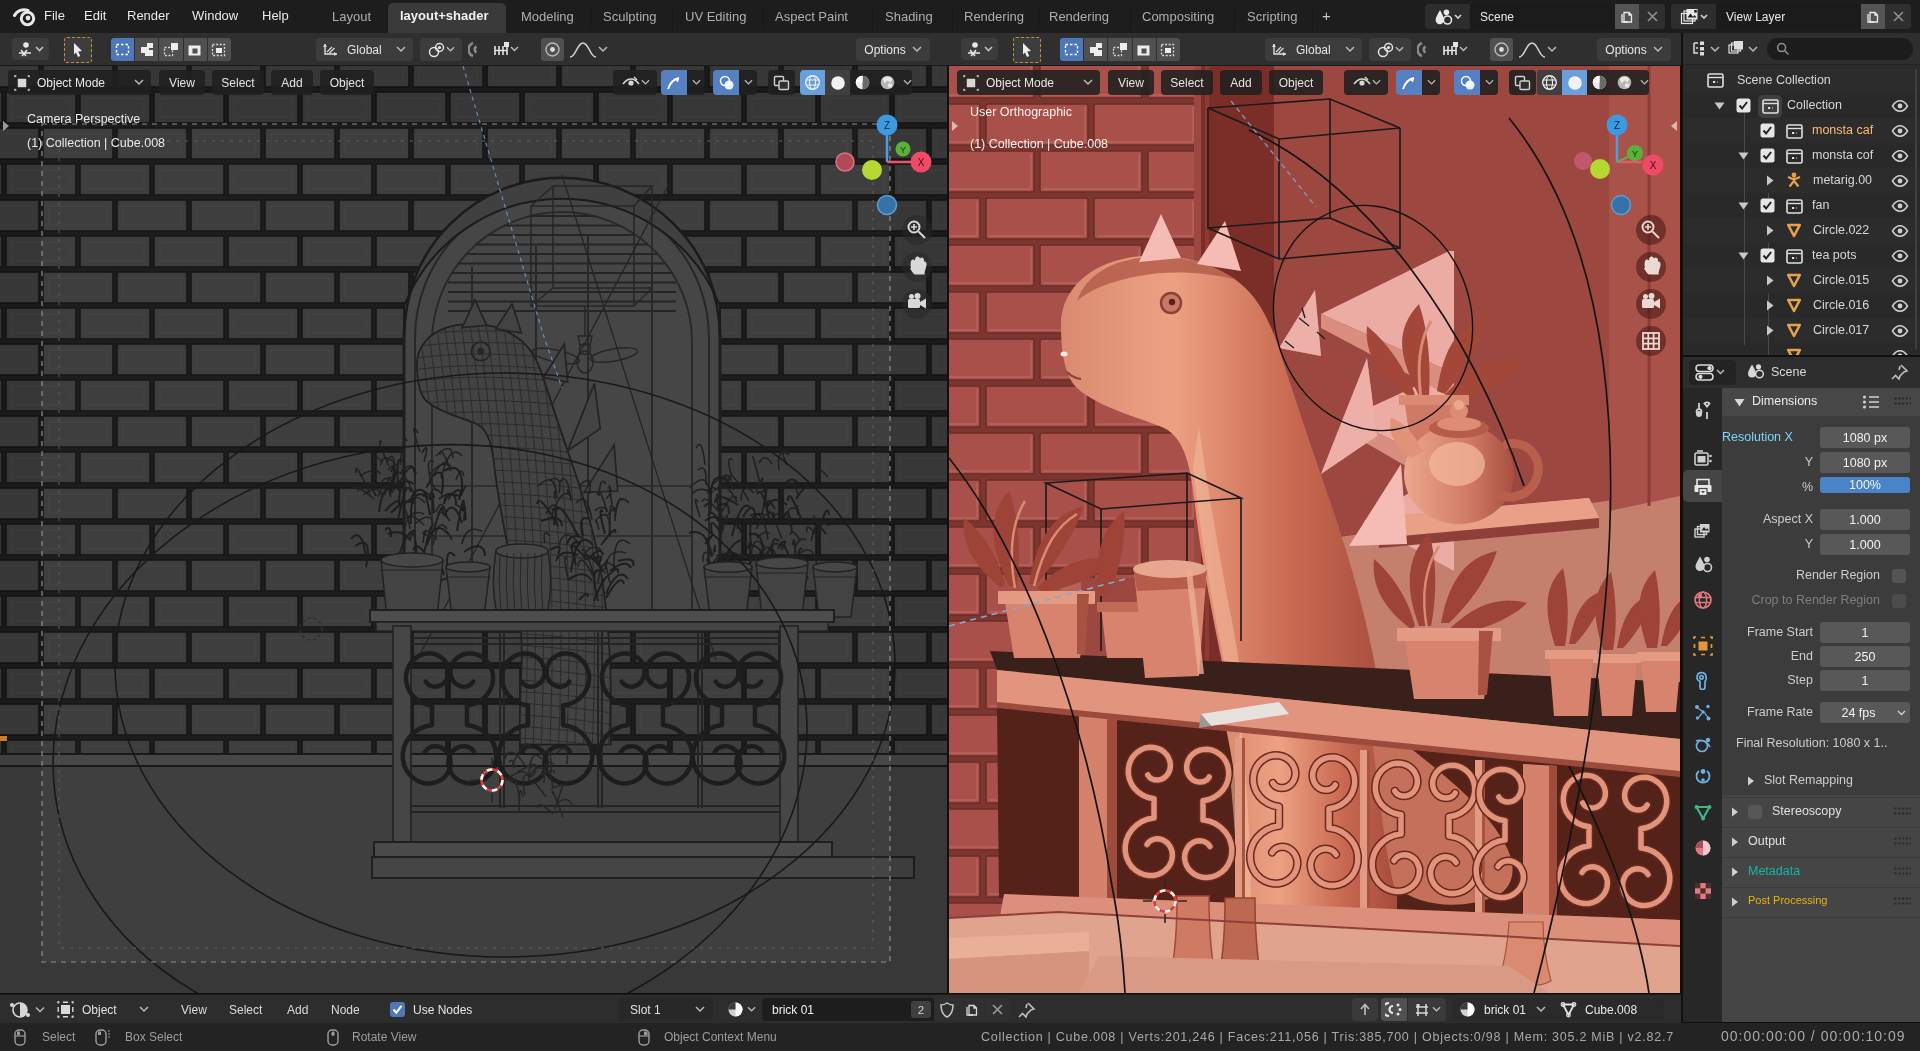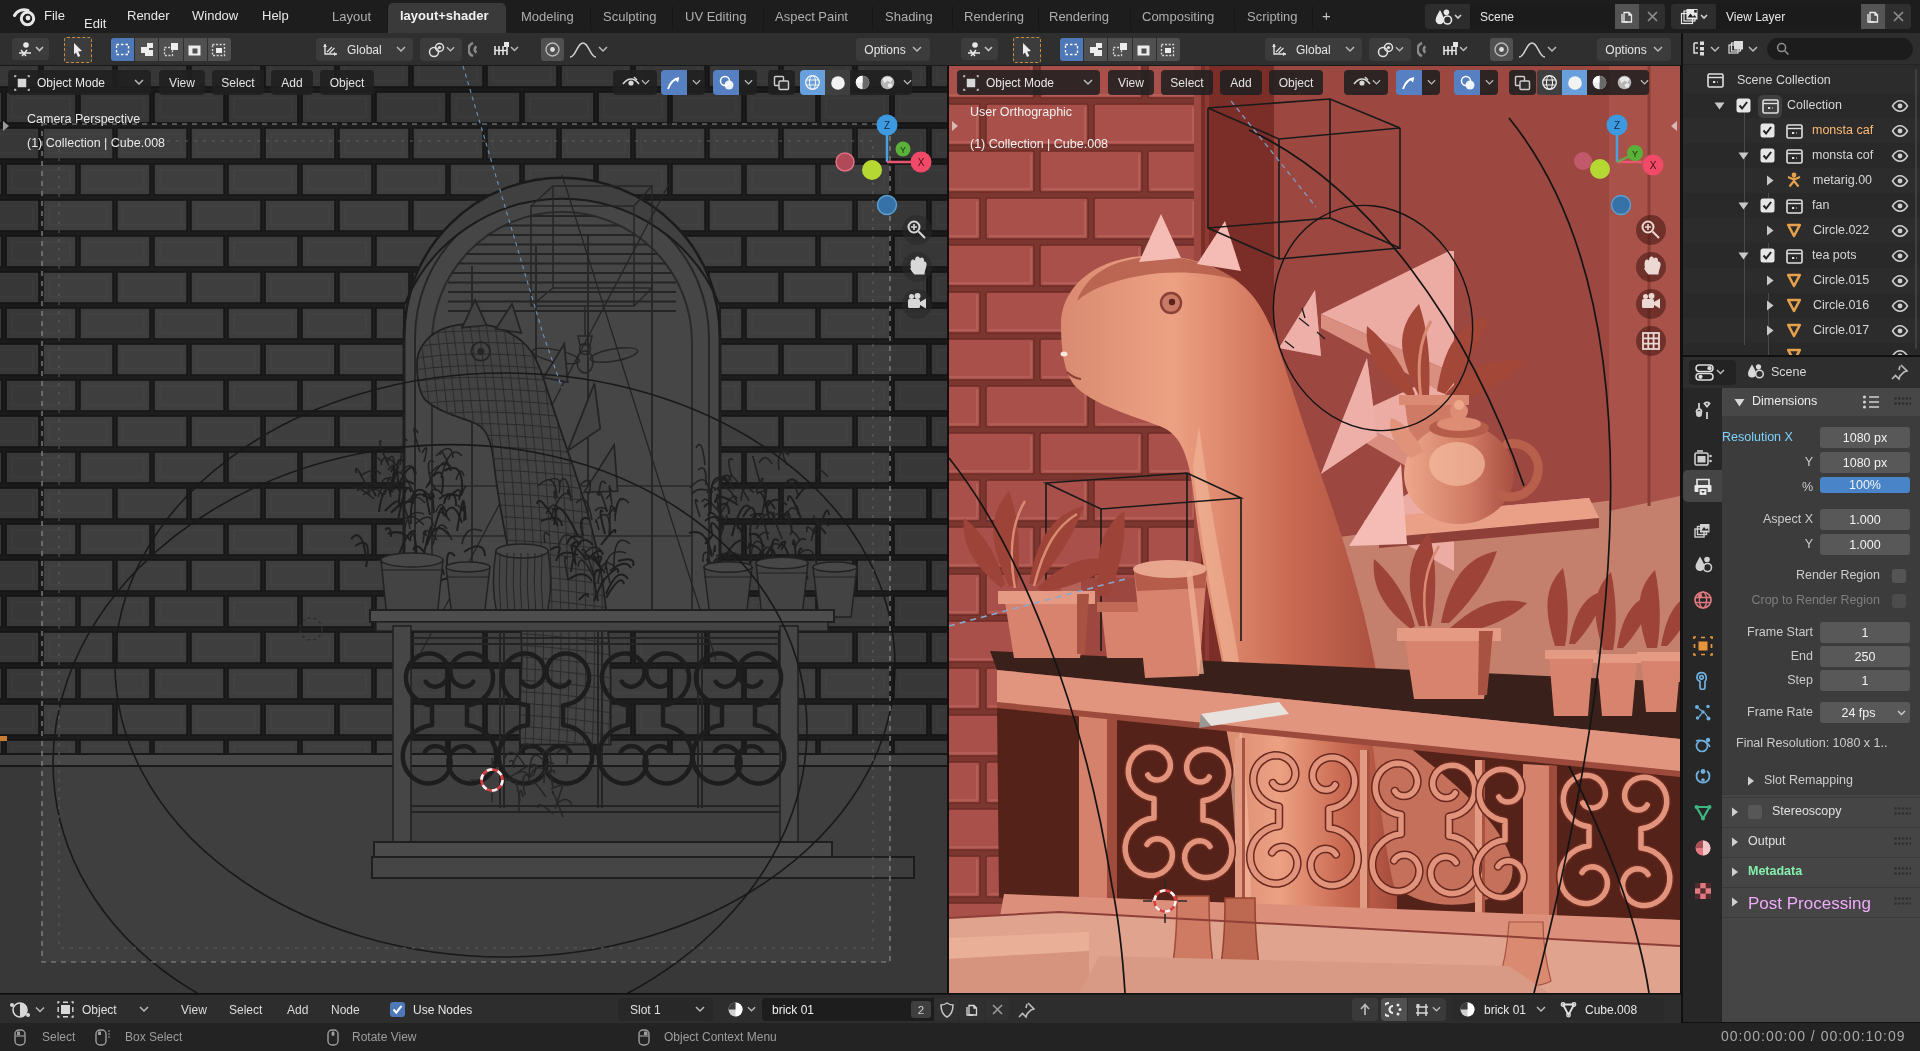--- a/index.html
+++ b/index.html
@@ -15,21 +15,21 @@
 <div id="app">
 
   <div class="abs" id="menubar" style="left:0;top:0;width:1920px;height:33px;background:#1d1d1d;">
 
     <svg class="abs" style="left:13px;top:6px;" width="24" height="21" viewBox="0 0 24 21">
       <circle cx="14.5" cy="12.5" r="6.2" fill="none" stroke="#e8e8e8" stroke-width="3"></circle>
       <circle cx="15" cy="12" r="2.4" fill="#e8e8e8"></circle>
       <path d="M1.5,9.5 C4,4.5 10,2.5 15,4.5" fill="none" stroke="#e8e8e8" stroke-width="3" stroke-linecap="round"></path>
     </svg>
     <div class="abs txt" style="left:44px;top:8px;font-size:13px;color:#e8e8e8;">File</div>
-    <div class="abs txt" style="left:84px;top:8px;font-size:13px;color:#e8e8e8;margin-top:8px;">Edit</div>
+    <div class="abs txt" style="left:84px;top:8px;font-size:13px;color:#e8e8e8;">Edit</div>
     <div class="abs txt" style="left:127px;top:8px;font-size:13px;color:#e8e8e8;">Render</div>
     <div class="abs txt" style="left:192px;top:8px;font-size:13px;color:#e8e8e8;">Window</div>
     <div class="abs txt" style="left:262px;top:8px;font-size:13px;color:#e8e8e8;">Help</div>
 
     <div class="abs" style="left:388px;top:3px;width:118px;height:30px;background:#3a3a3a;border-radius:5px 5px 0 0;"></div>
     <div class="abs" style="left:332px;top:9px;font-size:13px;color:#aeaeae;white-space:nowrap;">Layout</div>
     <div class="abs" style="left:521px;top:9px;font-size:13px;color:#aeaeae;white-space:nowrap;">Modeling</div>
     <div class="abs" style="left:603px;top:9px;font-size:13px;color:#aeaeae;white-space:nowrap;">Sculpting</div>
     <div class="abs" style="left:685px;top:9px;font-size:13px;color:#aeaeae;white-space:nowrap;">UV Editing</div>
     <div class="abs" style="left:775px;top:9px;font-size:13px;color:#aeaeae;white-space:nowrap;">Aspect Paint</div>
@@ -1587,37 +1587,37 @@
         <circle cx="16.7" cy="1.5" r="1.2" fill="#2e2e2e"></circle>
         <circle cx="1.5" cy="6.5" r="1.2" fill="#2e2e2e"></circle>
         <circle cx="5.3" cy="6.5" r="1.2" fill="#2e2e2e"></circle>
         <circle cx="9.1" cy="6.5" r="1.2" fill="#2e2e2e"></circle>
         <circle cx="12.899999999999999" cy="6.5" r="1.2" fill="#2e2e2e"></circle>
         <circle cx="16.7" cy="6.5" r="1.2" fill="#2e2e2e"></circle>
       </svg>
     <svg class="abs" style="left:48px;top:510px;" width="8" height="10" viewBox="0 0 8 10">
         <path d="M1,0.5 v9 l6,-4.5 Z" fill="#cfcfcf"></path>
       </svg>
-      <div class="abs" style="left:65px;top:507px;font-size:12.5px;color:#86efac;font-weight:bold;">Metadata</div>
+      <div class="abs" style="left:65px;top:507px;font-size:12.5px;color:#14b8a6;">Metadata</div>
       <svg class="abs" style="left:211px;top:510px;" width="17" height="9" viewBox="0 0 17 9">
         <circle cx="1.5" cy="1.5" r="1.2" fill="#2e2e2e"></circle>
         <circle cx="5.3" cy="1.5" r="1.2" fill="#2e2e2e"></circle>
         <circle cx="9.1" cy="1.5" r="1.2" fill="#2e2e2e"></circle>
         <circle cx="12.899999999999999" cy="1.5" r="1.2" fill="#2e2e2e"></circle>
         <circle cx="16.7" cy="1.5" r="1.2" fill="#2e2e2e"></circle>
         <circle cx="1.5" cy="6.5" r="1.2" fill="#2e2e2e"></circle>
         <circle cx="5.3" cy="6.5" r="1.2" fill="#2e2e2e"></circle>
         <circle cx="9.1" cy="6.5" r="1.2" fill="#2e2e2e"></circle>
         <circle cx="12.899999999999999" cy="6.5" r="1.2" fill="#2e2e2e"></circle>
         <circle cx="16.7" cy="6.5" r="1.2" fill="#2e2e2e"></circle>
       </svg>
     <svg class="abs" style="left:48px;top:540px;" width="8" height="10" viewBox="0 0 8 10">
         <path d="M1,0.5 v9 l6,-4.5 Z" fill="#cfcfcf"></path>
       </svg>
-      <div class="abs" style="left:65px;top:537px;font-size:17px;color:#f0abfc;">Post Processing</div>
+      <div class="abs" style="left:65px;top:537px;font-size:11px;color:#eab308;">Post Processing</div>
       <svg class="abs" style="left:211px;top:540px;" width="17" height="9" viewBox="0 0 17 9">
         <circle cx="1.5" cy="1.5" r="1.2" fill="#2e2e2e"></circle>
         <circle cx="5.3" cy="1.5" r="1.2" fill="#2e2e2e"></circle>
         <circle cx="9.1" cy="1.5" r="1.2" fill="#2e2e2e"></circle>
         <circle cx="12.899999999999999" cy="1.5" r="1.2" fill="#2e2e2e"></circle>
         <circle cx="16.7" cy="1.5" r="1.2" fill="#2e2e2e"></circle>
         <circle cx="1.5" cy="6.5" r="1.2" fill="#2e2e2e"></circle>
         <circle cx="5.3" cy="6.5" r="1.2" fill="#2e2e2e"></circle>
         <circle cx="9.1" cy="6.5" r="1.2" fill="#2e2e2e"></circle>
         <circle cx="12.899999999999999" cy="6.5" r="1.2" fill="#2e2e2e"></circle>
@@ -1756,16 +1756,17 @@
         <rect x="1" y="1" width="10" height="15" rx="4" fill="none" stroke="#9d9d9d" stroke-width="1.4"></rect>
         <rect x="4.5" y="2.5" width="3" height="4.5" rx="1.4" fill="#9d9d9d"></rect>
       </svg>
     <div class="abs" style="left:352px;top:7px;">Rotate View</div>
     <svg class="abs" style="left:638px;top:6px;" width="12" height="17" viewBox="0 0 12 17">
         <rect x="1" y="1" width="10" height="15" rx="4" fill="none" stroke="#9d9d9d" stroke-width="1.4"></rect>
         <path d="M1.5,7 h9" stroke="#9d9d9d" stroke-width="1.2"></path>
         <rect x="6" y="2.5" width="3.5" height="3.5" fill="#9d9d9d"></rect>
       </svg>
     <div class="abs" style="left:664px;top:7px;">Object Context Menu</div>
+    <div class="abs" style="left:981px;top:7px;color:#a8a8a8;font-size:12.5px;letter-spacing:0.75px;">Collection | Cube.008 | Verts:201,246 | Faces:211,056 | Tris:385,700 | Objects:0/98 | Mem: 305.2 MiB | v2.82.7</div>
     <div class="abs" style="left:1721px;top:5px;color:#a8a8a8;font-size:14px;letter-spacing:1px;">00:00:00:00 / 00:00:10:09</div>
   </div>
 
 </div>
 
 </body></html>

